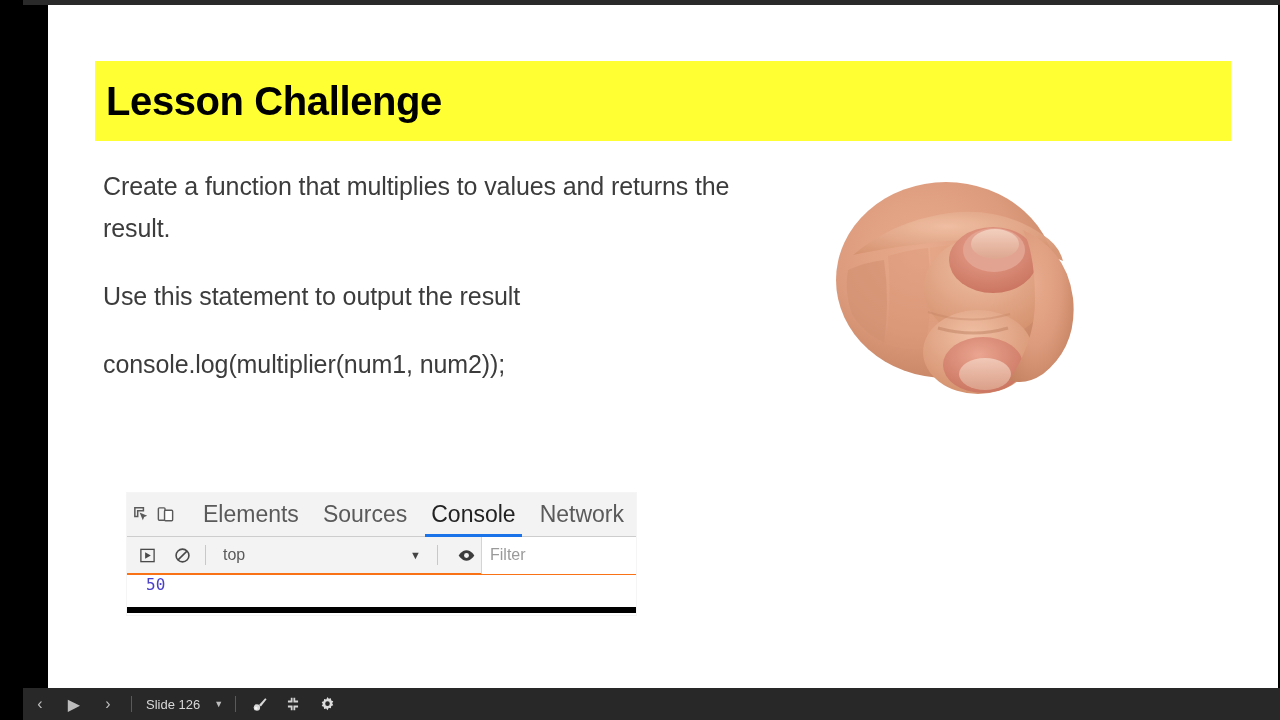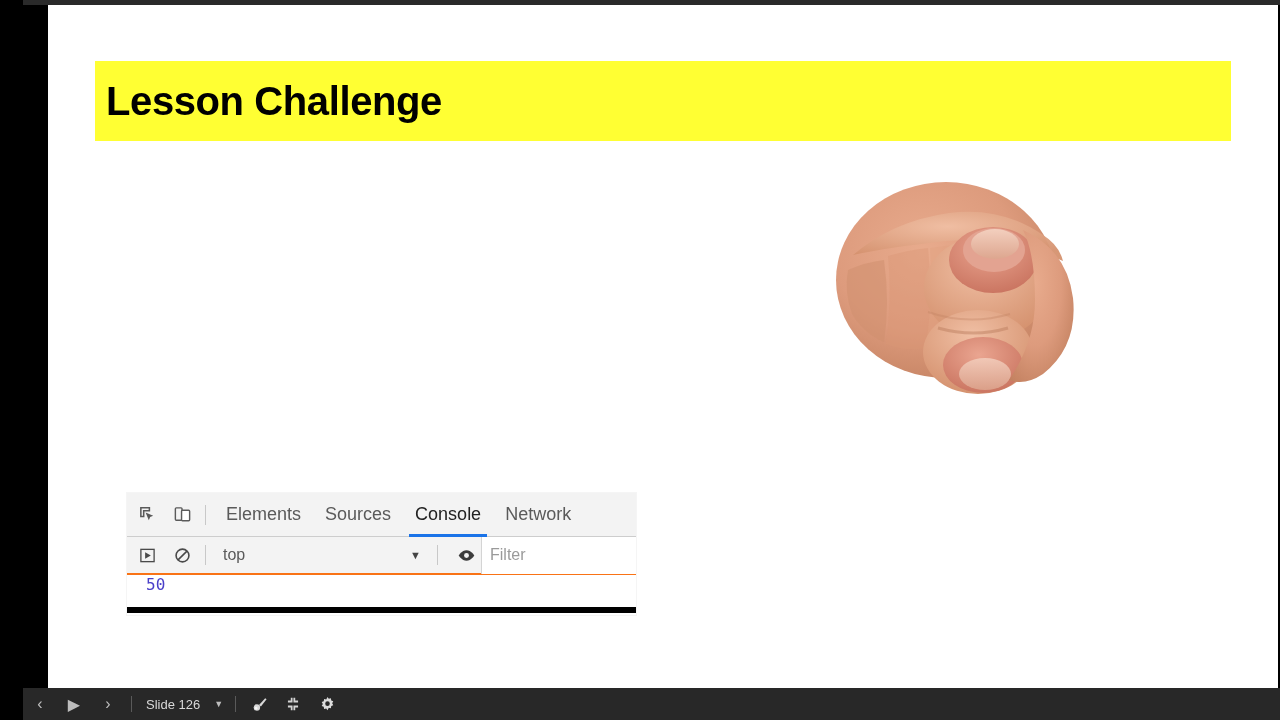--- a/index.html
+++ b/index.html
@@ -57,21 +57,21 @@
   }
   .dt-iconbtn {
     width:30px; height:30px; margin-left:5px;
     display:flex; align-items:center; justify-content:center;
     color:#5a5a5a;
   }
   .dt-sep {
     width:1px; height:20px; background:#c8c8c8; margin:0 8px;
   }
   .dt-tab {
-    font-size:18px; color:#5a5a5a; padding:0 12px; height:44px;
+    font-size:23px; color:#5a5a5a; padding:0 12px; height:44px;
     display:flex; align-items:center; white-space:nowrap;
   }
   .dt-tab.active { color:#222; position:relative; }
   .dt-tab.active::after {
     content:""; position:absolute; left:6px; right:6px; bottom:0;
     height:3px; background:#1a73e8;
   }
 
   .dt-filterbar {
     height:38px; background:#f3f3f3; display:flex; align-items:center;
@@ -135,20 +135,25 @@
 <div id="root">
 
   <div class="top-strip"></div>
 
   <div class="slide-stage">
 
     <div class="title-band">
       <div class="title-text">Lesson Challenge</div>
     </div>
 
+    <div class="body-block">
+      <div class="para p1">Create a function that multiplies to values and returns the result.</div>
+      <div class="para p2">Use this statement to output the result</div>
+      <div class="para p3">console.log(multiplier(num1, num2));</div>
+    </div>
 
     <svg class="hand-img" viewBox="0 0 270 240">
       <defs>
         <radialGradient id="skin" cx="40%" cy="35%" r="75%">
           <stop offset="0%" stop-color="#e8ab8d"></stop>
           <stop offset="55%" stop-color="#dd9b7d"></stop>
           <stop offset="100%" stop-color="#c2805f"></stop>
         </radialGradient>
         <radialGradient id="skinLight" cx="45%" cy="30%" r="70%">
           <stop offset="0%" stop-color="#f0bfa4"></stop>

